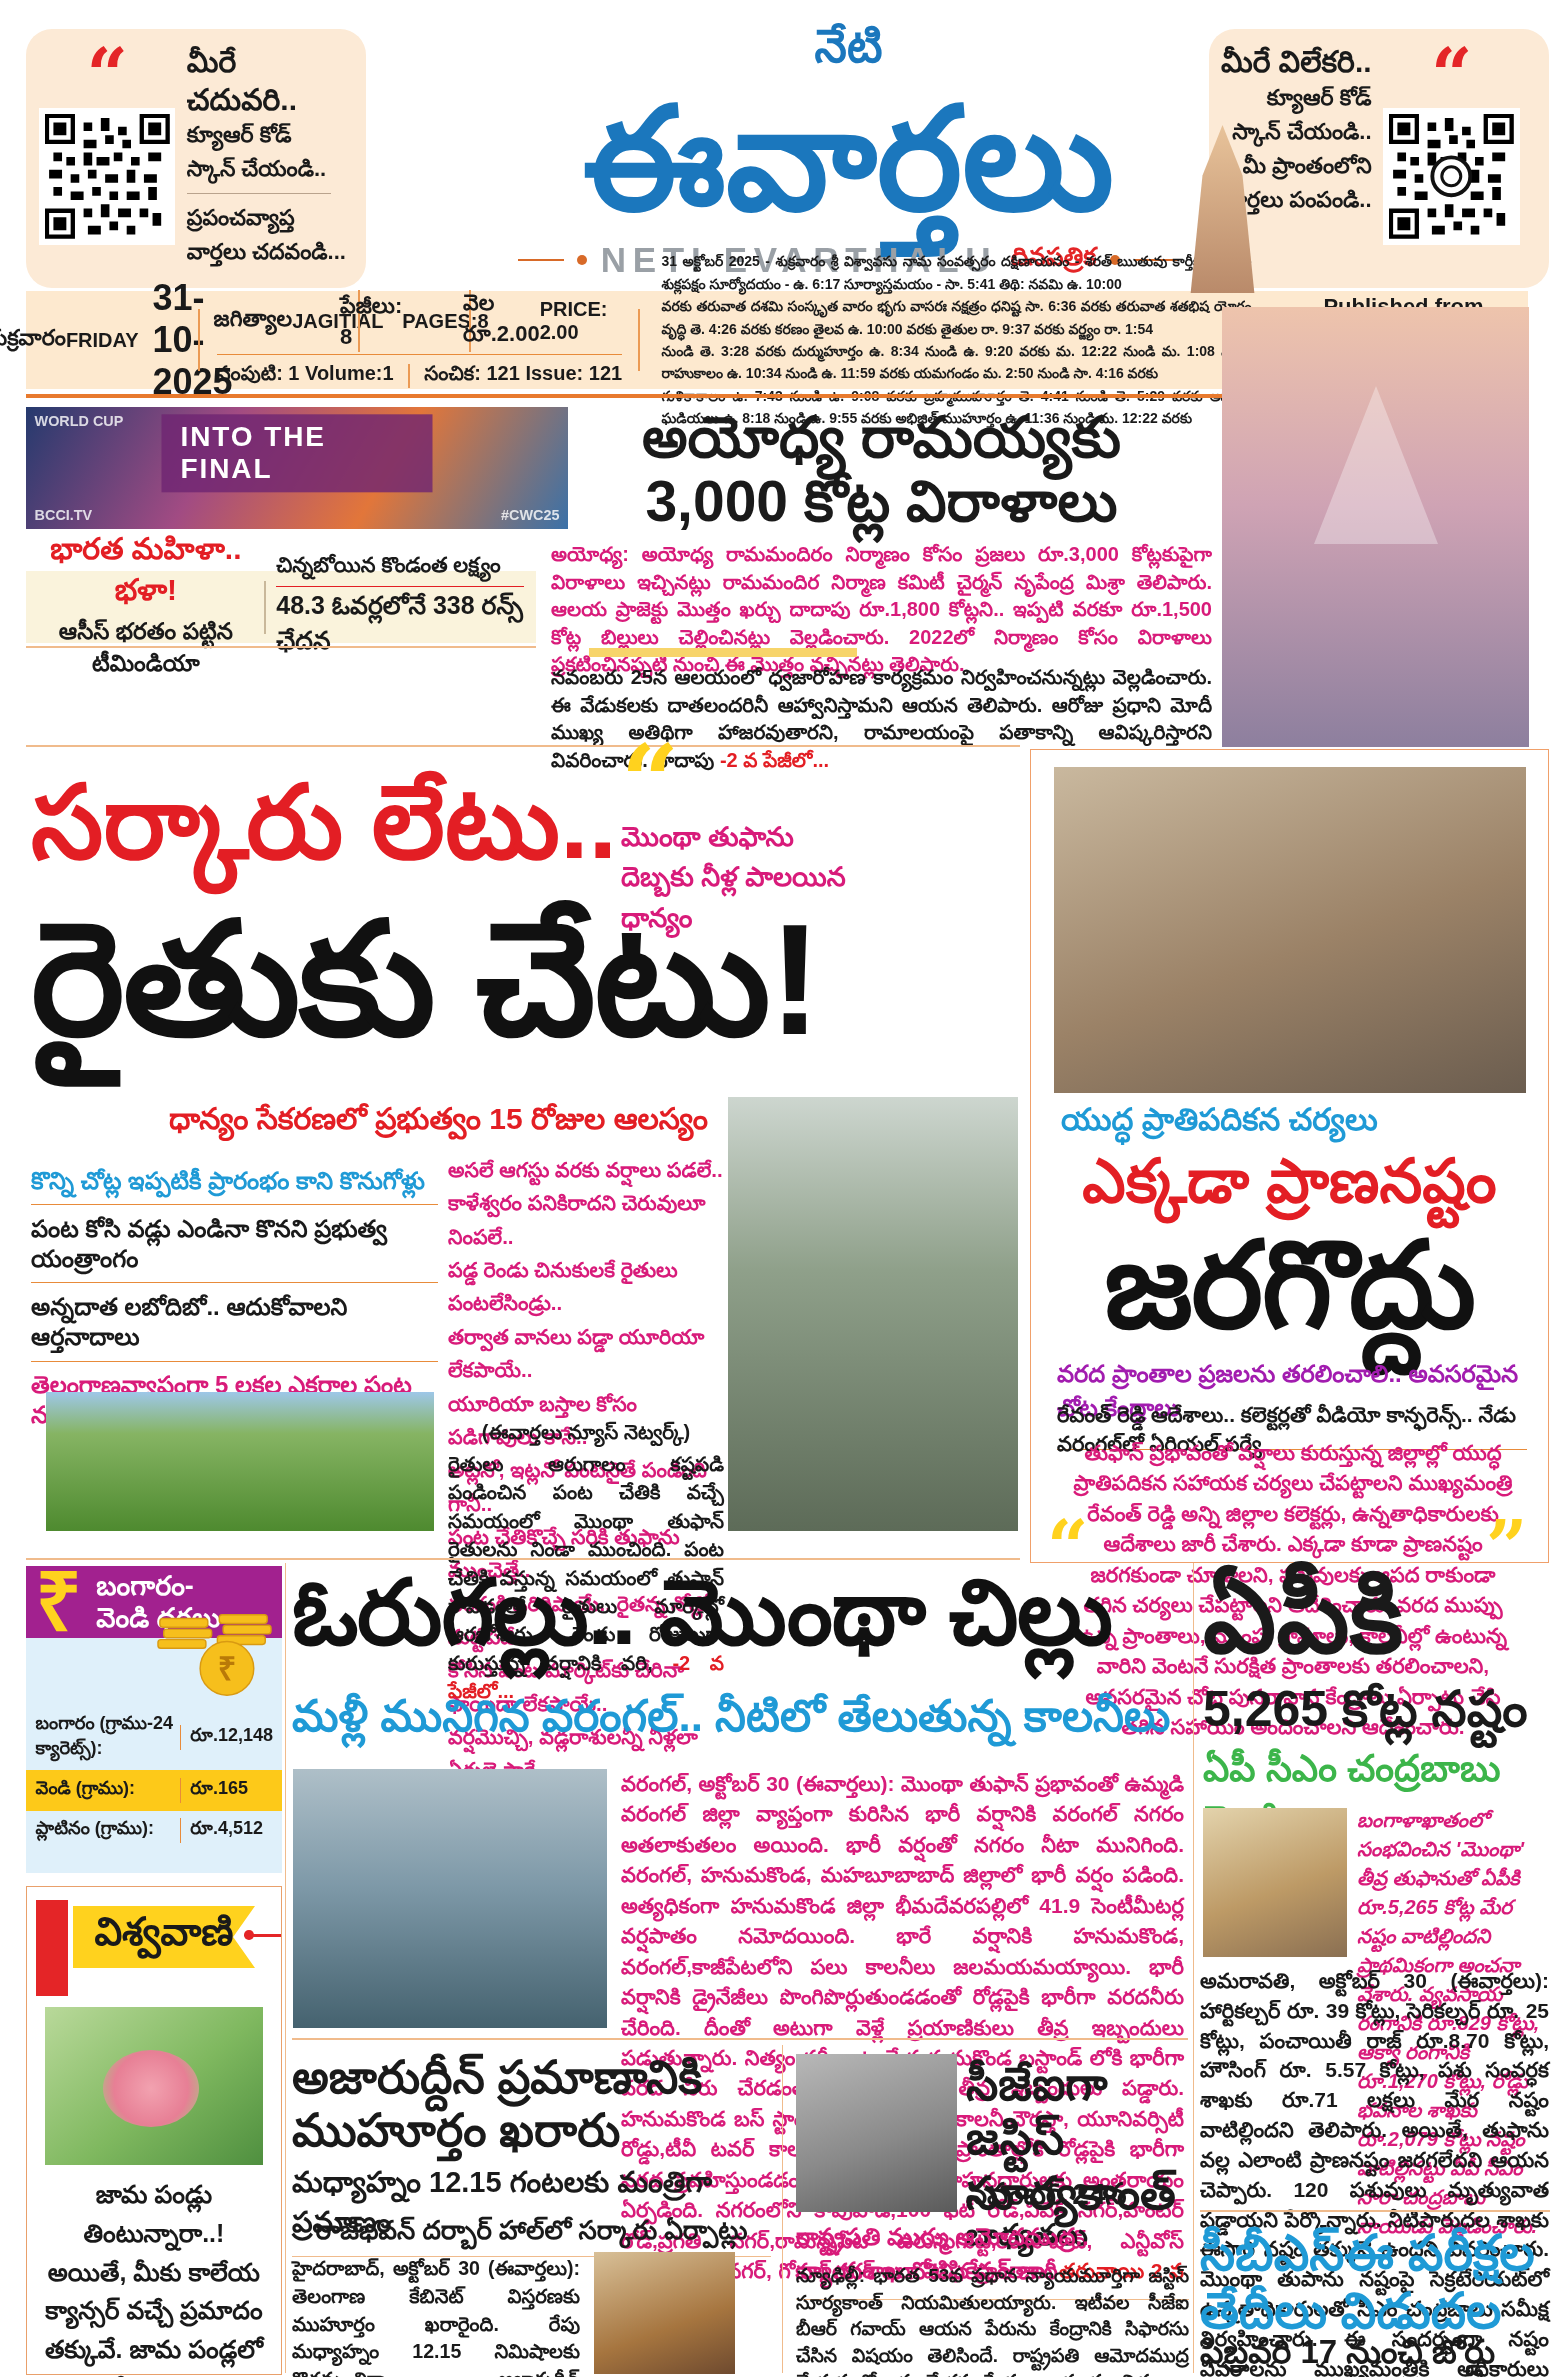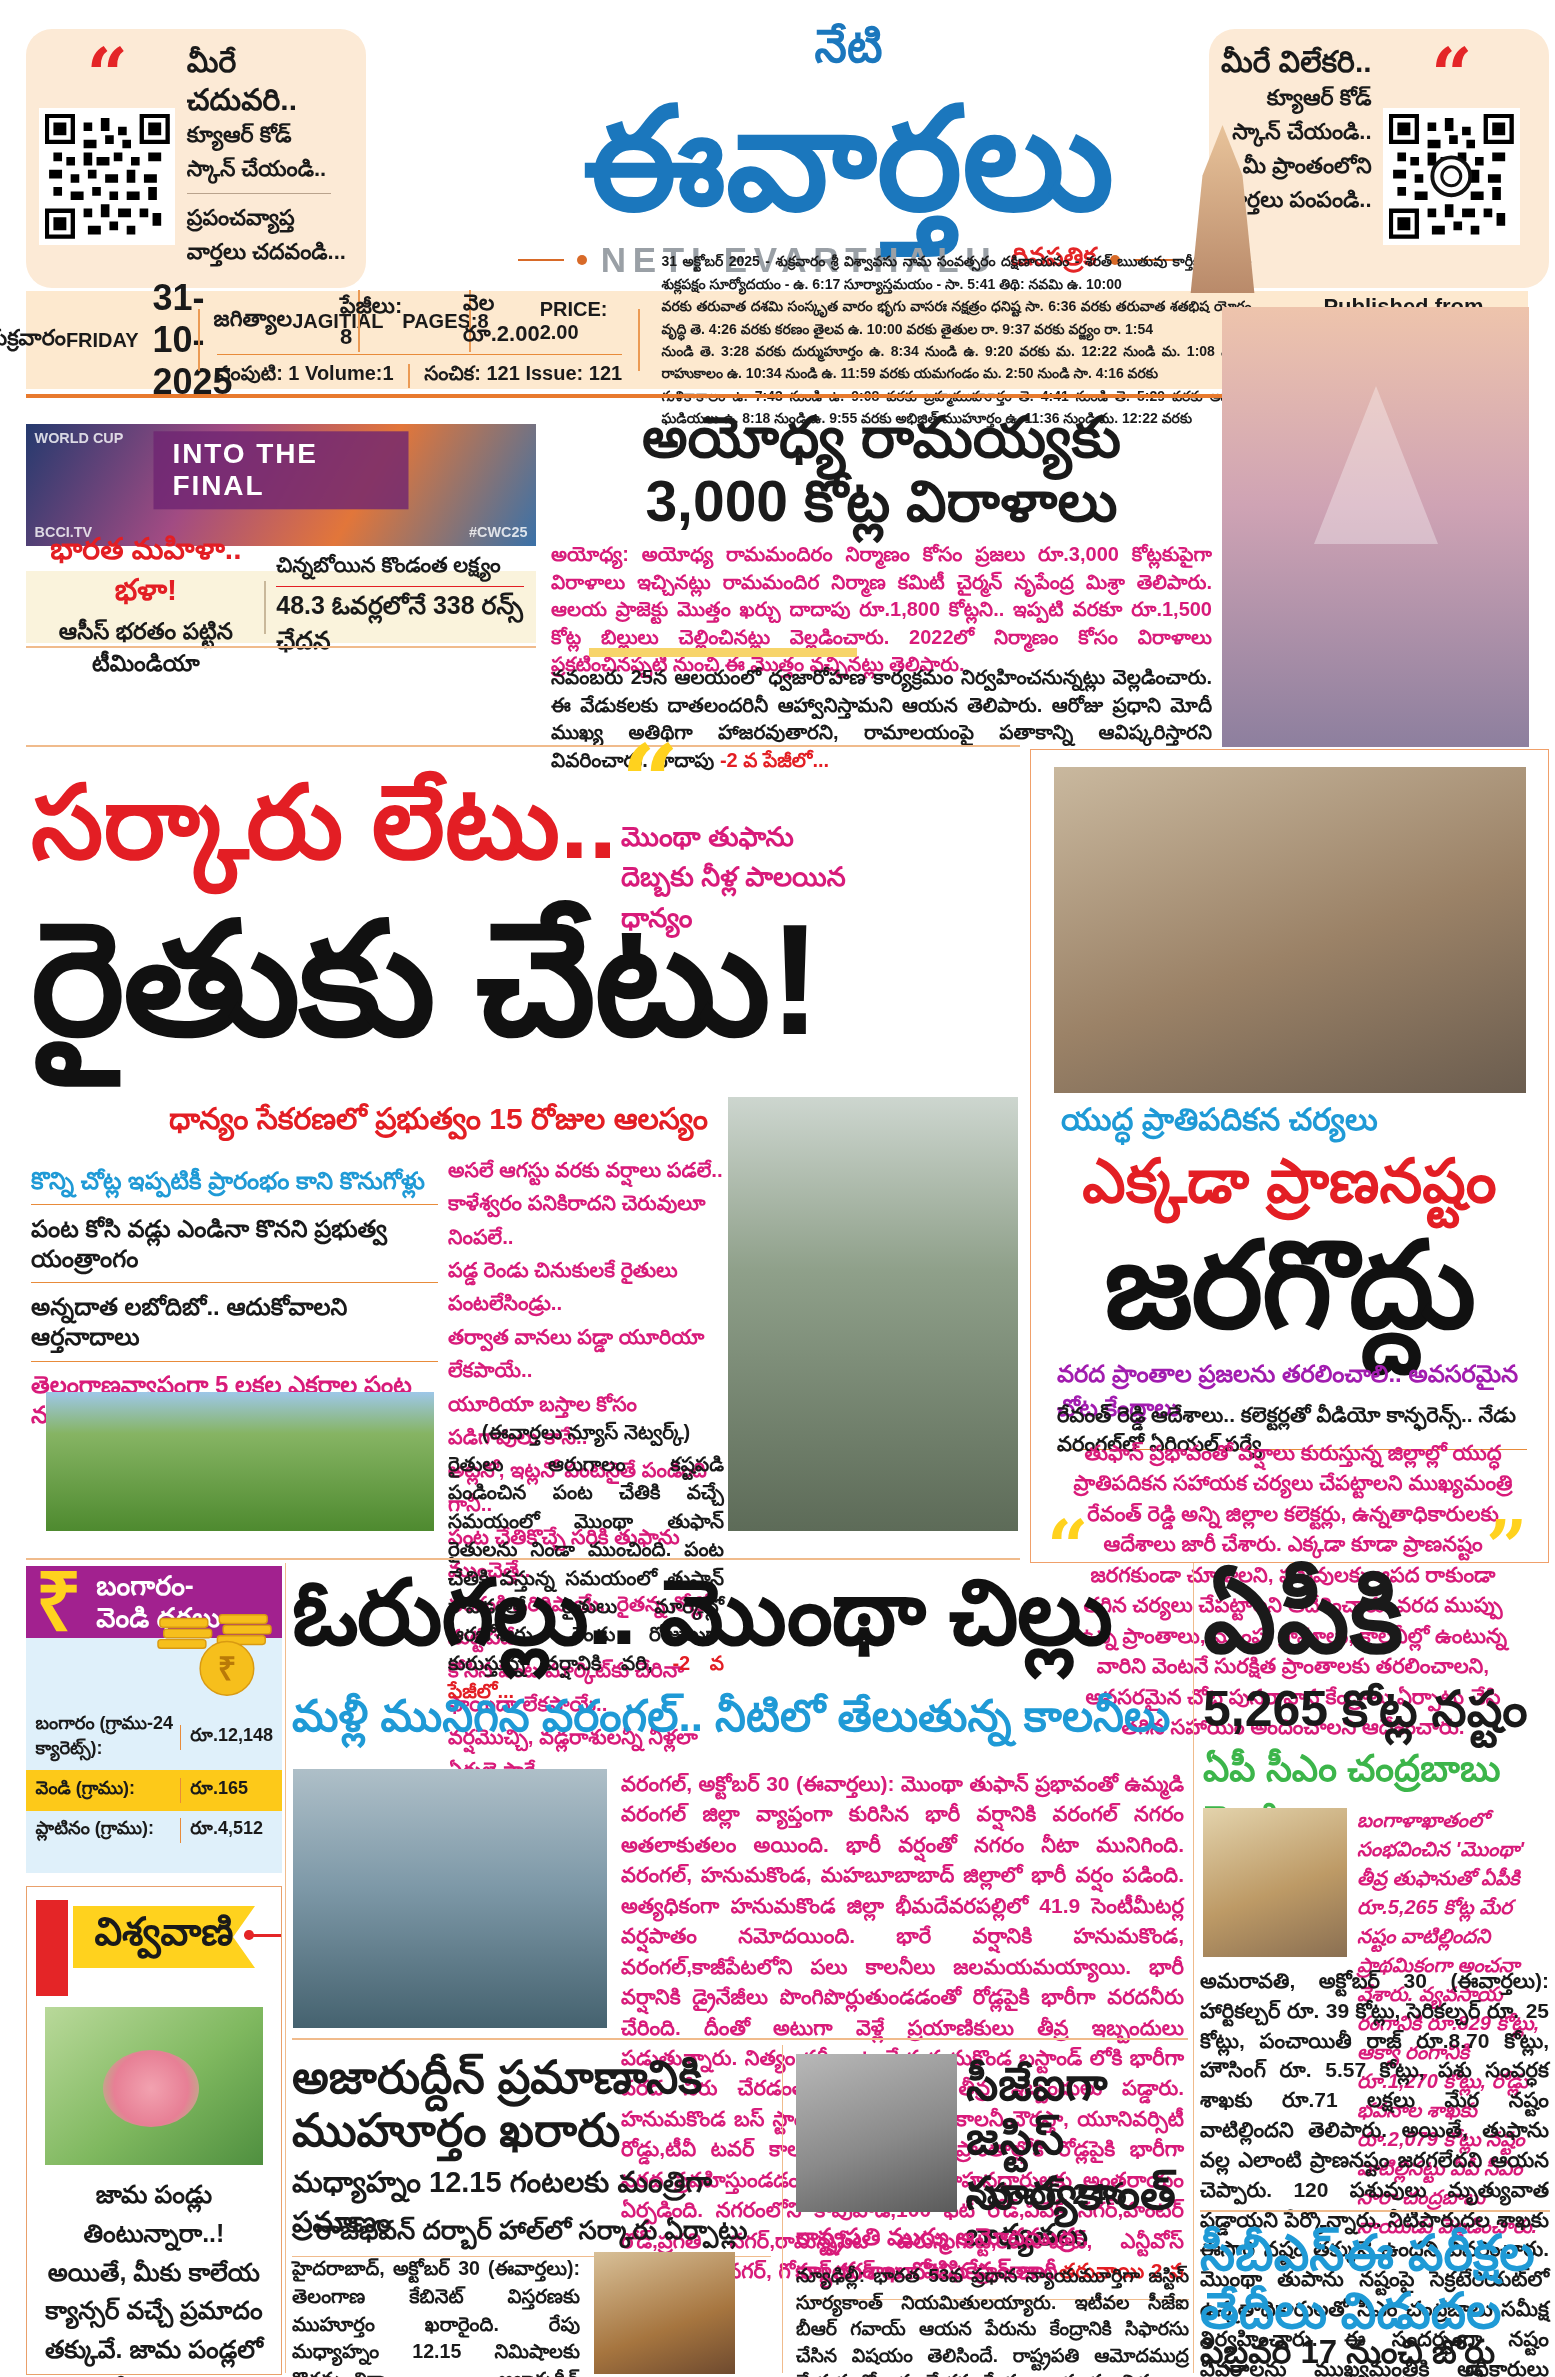--- a/index.html
+++ b/index.html
@@ -237,22 +237,22 @@
       <div class="divider"></div>
       <div>www.evarthalu.com</div>
     </div>
   </div>
 
   <div class="abs photo" style="left:1177px;top:125px;width:91px;height:168px;
        background:linear-gradient(180deg,#e8c39a,#b98a6a);clip-path:polygon(50% 0,72% 30%,85% 100%,15% 100%,28% 30%);"></div>
 
   <div class="abs orange-rule" style="left:26px;top:394px;width:1502px;height:4.3px;"></div>
 
-  <div class="abs photo" style="left:26px;top:424px;width:510px;height:122px;
-       background:linear-gradient(120deg,#253a6e 0%,#a14b83 35%,#e2763a 65%,#3a71a8 100%);">
+  <div class="abs photo" style="left:26px;top:407px;width:510px;height:122px;
+       background:linear-gradient(120deg,#253a6e 0%,#a14b83 35%,#e2763a 65%,#3a71a8 100%);padding-left:32px;">
     <div class="ph-label" style="left:8.6px;top:5.8px;">WORLD CUP</div>
     <div id="cricket-banner">INTO THE FINAL</div>
     <div class="ph-label" style="left:8.6px;bottom:5.8px;">BCCI.TV</div>
     <div class="ph-label" style="right:8.6px;bottom:5.8px;">#CWC25</div>
   </div>
   <div class="abs" id="cricket-cap">
     <div id="cc-left">
       <div id="cc-title">భారత మహిళా.. భళా!</div>
       <div id="cc-sub">ఆసీస్ భరతం పట్టిన టీమిండియా</div>
     </div>

